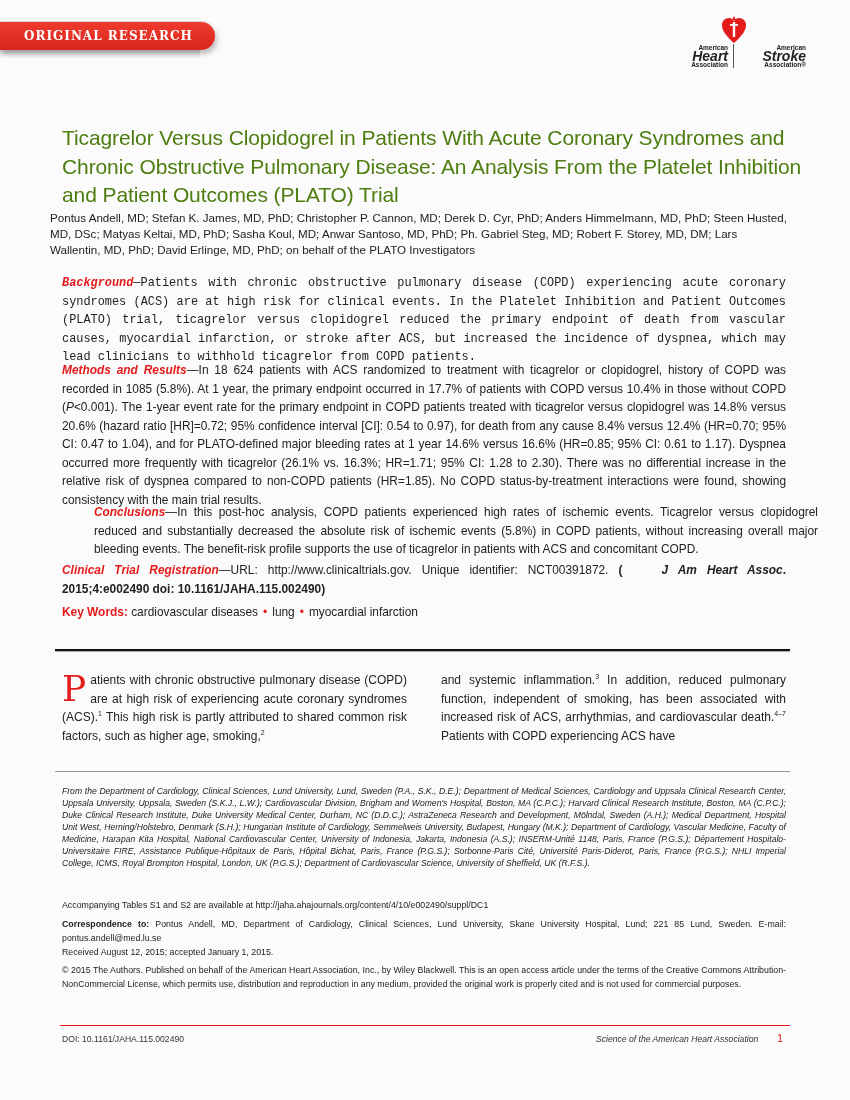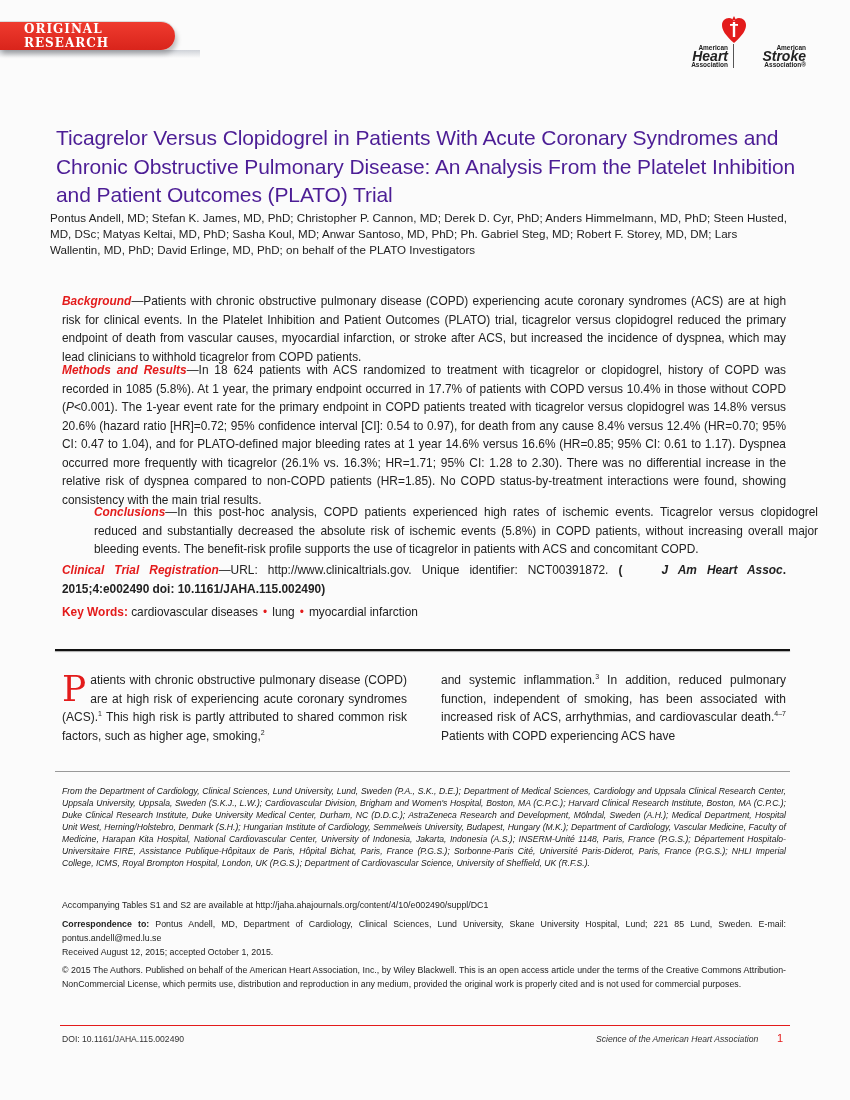--- a/index.html
+++ b/index.html
@@ -1,21 +1,21 @@
 <!DOCTYPE html>
 <html><head>
 <meta charset="utf-8">
 <style>
   html, body { margin: 0; padding: 0; }
   body {
     width: 850px; height: 1100px; background: #fbfbfb; position: relative; overflow: hidden;
     font-family: "Liberation Sans", sans-serif; color: #222;
   }
   .banner {
-    position: absolute; left: 0; top: 22px; width: 175px; height: 28px;
+    position: absolute; left: 0; top: 22px; width: 215px; height: 28px;
     background: linear-gradient(#ef3b2f, #d9241b);
     border-radius: 0 14px 14px 0;
     box-shadow: 2px 4px 5px rgba(0,0,0,0.25), 0 -1px 0 #ddd;
     display: flex; align-items: center;
   }
   .banner span {
     margin-left: 24px; color: #fff; font-family: "DejaVu Serif", serif; font-weight: bold;
     font-size: 12px; letter-spacing: 1px;
   }
   .banner-shadow {
@@ -26,22 +26,22 @@
   .logo .heart { position: absolute; left: 39px; top: 2px; }
   .logo .l-left, .logo .l-right {
     position: absolute; top: 30px; font-size: 6.5px; line-height: 7.5px; font-weight: bold; color: #222;
   }
   .logo .l-left { left: 2px; text-align: right; width: 44px; }
   .logo .l-right { left: 72px; text-align: right; width: 52px; }
   .logo .l-left .big, .logo .l-right .big { font-size: 14px; line-height: 9px; font-style: italic; }
   .logo .divider { position: absolute; left: 51px; top: 30px; width: 1px; height: 24px; background: #555; }
 
   .title {
-    position: absolute; left: 56px; top: 124px; width: 740px;
-    color: #4c1d95; font-size: 21px; line-height: 28.5px; letter-spacing: -0.1px;
+    position: absolute; left: 62px; top: 124px; width: 740px;
+    color: #4d7c0f; font-size: 21px; line-height: 28.5px; letter-spacing: -0.1px;
   }
   .authors {
     position: absolute; left: 50px; top: 210px; width: 740px;
     font-size: 11.6px; line-height: 16px; color: #222;
   }
   .abstract { position: absolute; left: 62px; width: 724px; font-size: 11.9px; line-height: 18.5px; text-align: justify; color: #222; }
   .lead { color: #e31b1b; font-style: italic; font-weight: bold; }
   .lead-plain { color: #e31b1b; font-weight: bold; }
   .bold { font-weight: bold; }
   .bi { font-weight: bold; font-style: italic; margin-left: 39px; }
@@ -91,21 +91,21 @@
   <div class="l-right">
     <div>American</div>
     <div class="big">Stroke</div>
     <div><span>Association</span><span>®</span></div>
   </div>
 </div>
 
 <div class="title">Ticagrelor Versus Clopidogrel in Patients With Acute Coronary Syndromes and Chronic Obstructive Pulmonary Disease: An Analysis From the Platelet Inhibition and Patient Outcomes (PLATO) Trial</div>
 <div class="authors">Pontus Andell, MD; Stefan K. James, MD, PhD; Christopher P. Cannon, MD; Derek D. Cyr, PhD; Anders Himmelmann, MD, PhD; Steen Husted, MD, DSc; Matyas Keltai, MD, PhD; Sasha Koul, MD; Anwar Santoso, MD, PhD; Ph. Gabriel Steg, MD; Robert F. Storey, MD, DM; Lars Wallentin, MD, PhD; David Erlinge, MD, PhD; on behalf of the PLATO Investigators</div>
 
-<div class="abstract" style="top:292px;">
+<div class="abstract" style="top:274px;font-family:Liberation Mono, monospace;">
   <span class="lead">Background</span><span>—Patients with chronic obstructive pulmonary disease (COPD) experiencing acute coronary syndromes (ACS) are at high risk for clinical events. In the Platelet Inhibition and Patient Outcomes (PLATO) trial, ticagrelor versus clopidogrel reduced the primary endpoint of death from vascular causes, myocardial infarction, or stroke after ACS, but increased the incidence of dyspnea, which may lead clinicians to withhold ticagrelor from COPD patients.</span>
 </div>
 
 <div class="abstract" style="top:361px;">
   <span class="lead">Methods and Results</span><span>—In 18 624 patients with ACS randomized to treatment with ticagrelor or clopidogrel, history of COPD was recorded in 1085 (5.8%). At 1 year, the primary endpoint occurred in 17.7% of patients with COPD versus 10.4% in those without COPD (</span><i>P</i><span>&lt;0.001). The 1-year event rate for the primary endpoint in COPD patients treated with ticagrelor versus clopidogrel was 14.8% versus 20.6% (hazard ratio [HR]=0.72; 95% confidence interval [CI]: 0.54 to 0.97), for death from any cause 8.4% versus 12.4% (HR=0.70; 95% CI: 0.47 to 1.04), and for PLATO-defined major bleeding rates at 1 year 14.6% versus 16.6% (HR=0.85; 95% CI: 0.61 to 1.17). Dyspnea occurred more frequently with ticagrelor (26.1% vs. 16.3%; HR=1.71; 95% CI: 1.28 to 2.30). There was no differential increase in the relative risk of dyspnea compared to non-COPD patients (HR=1.85). No COPD status-by-treatment interactions were found, showing consistency with the main trial results.</span>
 </div>
 
 <div class="abstract" style="top:503px;margin-left:32px;">
   <span class="lead">Conclusions</span><span>—In this post-hoc analysis, COPD patients experienced high rates of ischemic events. Ticagrelor versus clopidogrel reduced and substantially decreased the absolute risk of ischemic events (5.8%) in COPD patients, without increasing overall major bleeding events. The benefit-risk profile supports the use of ticagrelor in patients with ACS and concomitant COPD.</span>
 </div>
@@ -130,19 +130,19 @@
 
 <div class="rule-gray"></div>
 
 <div class="affil">From the Department of Cardiology, Clinical Sciences, Lund University, Lund, Sweden (P.A., S.K., D.E.); Department of Medical Sciences, Cardiology and Uppsala Clinical Research Center, Uppsala University, Uppsala, Sweden (S.K.J., L.W.); Cardiovascular Division, Brigham and Women's Hospital, Boston, MA (C.P.C.); Harvard Clinical Research Institute, Boston, MA (C.P.C.); Duke Clinical Research Institute, Duke University Medical Center, Durham, NC (D.D.C.); AstraZeneca Research and Development, Mölndal, Sweden (A.H.); Medical Department, Hospital Unit West, Herning/Holstebro, Denmark (S.H.); Hungarian Institute of Cardiology, Semmelweis University, Budapest, Hungary (M.K.); Department of Cardiology, Vascular Medicine, Faculty of Medicine, Harapan Kita Hospital, National Cardiovascular Center, University of Indonesia, Jakarta, Indonesia (A.S.); INSERM-Unité 1148, Paris, France (P.G.S.); Département Hospitalo-Universitaire FIRE, Assistance Publique-Hôpitaux de Paris, Hôpital Bichat, Paris, France (P.G.S.); Sorbonne-Paris Cité, Université Paris-Diderot, Paris, France (P.G.S.); NHLI Imperial College, ICMS, Royal Brompton Hospital, London, UK (P.G.S.); Department of Cardiovascular Science, University of Sheffield, UK (R.F.S.).</div>
 <div class="small" style="top:899px;">
   <span>Accompanying Tables S1 and S2 are available at http://jaha.ahajournals.org/content/4/10/e002490/suppl/DC1</span>
 </div>
 <div class="small" style="top:918px;">
   <span class="bold">Correspondence to:</span><span> Pontus Andell, MD, Department of Cardiology, Clinical Sciences, Lund University, Skane University Hospital, Lund; 221 85 Lund, Sweden. E-mail: pontus.andell@med.lu.se</span>
 </div>
-<div class="small" style="top:946px;">Received August 12, 2015; accepted October 1, 2015.</div>
+<div class="small" style="top:946px;">Received August 12, 2015; accepted January 1, 2015.</div>
 <div class="small" style="top:964px;">© 2015 The Authors. Published on behalf of the American Heart Association, Inc., by Wiley Blackwell. This is an open access article under the terms of the Creative Commons Attribution-NonCommercial License, which permits use, distribution and reproduction in any medium, provided the original work is properly cited and is not used for commercial purposes.</div>
 
 <div class="rule-red"></div>
 <div class="footer doi">DOI: 10.1161/JAHA.115.002490</div>
 <div class="footer journal">Science of the American Heart Association</div>
 <div class="footer page">1</div>
 
 </body></html>

